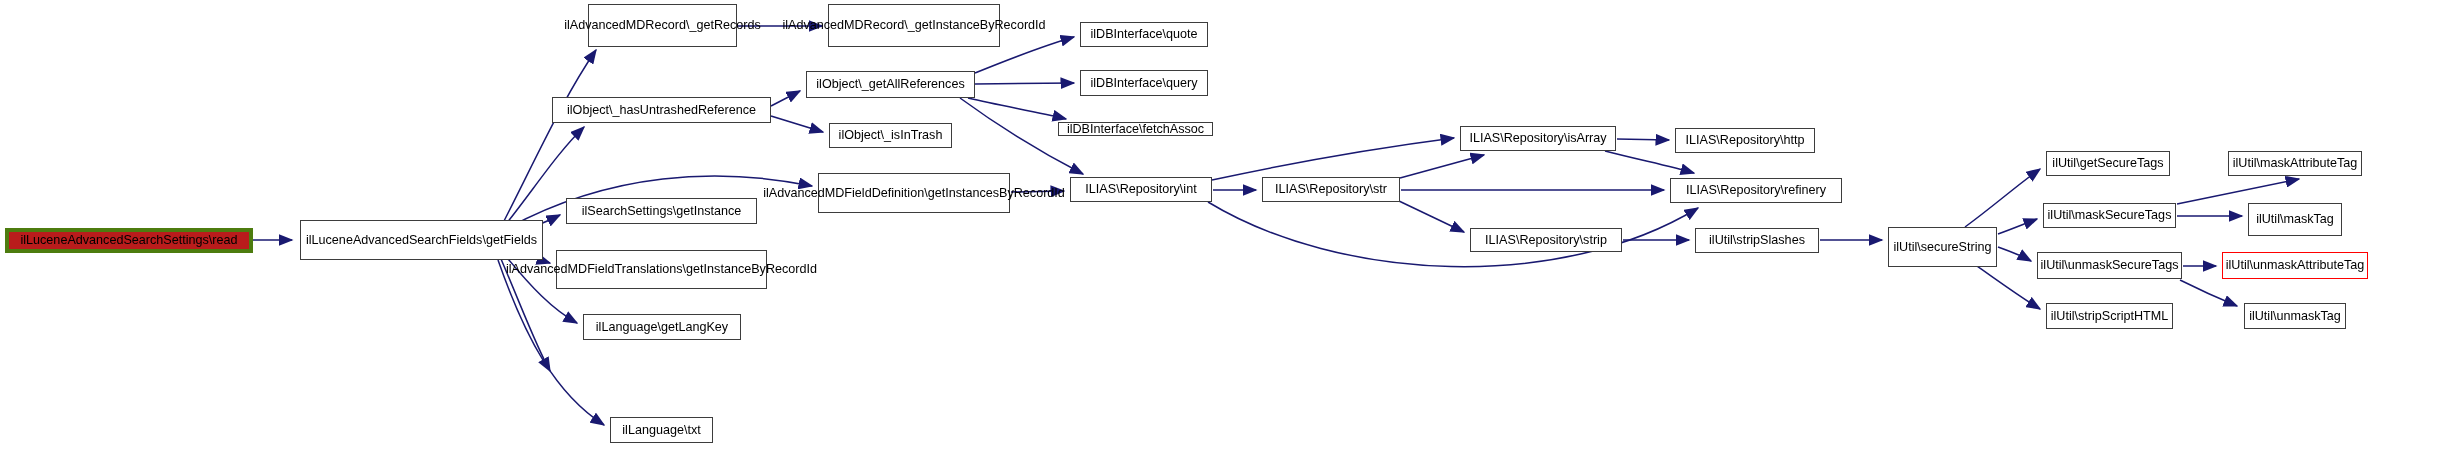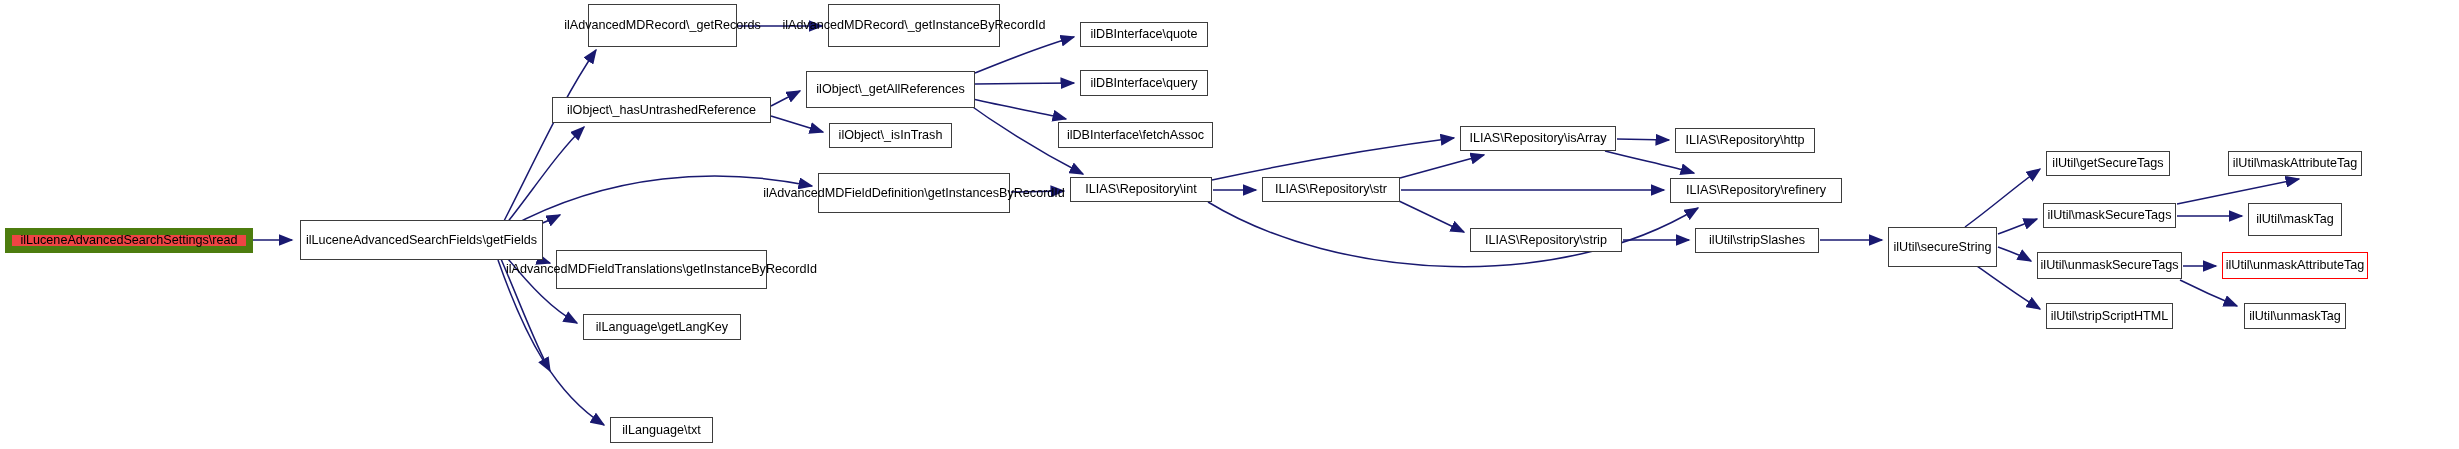--- a/index.html
+++ b/index.html
@@ -22,22 +22,22 @@
     align-items:center;
     justify-content:center;
     text-align:center;
     font-size:12.6px;
     line-height:1.3;
     color:#000;
     white-space:nowrap;
     cursor:pointer;
   }
   .node.root{
-    background:#ef4444;
-    border:7px solid #4d7c0f;
+    background:#b91c1c;
+    border:4px solid #4d7c0f;
   }
   .node.highlight{
     border:1.6px solid #ff0000;
   }
 </style>
 </head>
 <body>
 
 <div id="canvas">
 
@@ -102,33 +102,36 @@
 
   <div class="node" style="left:828px;top:4px;width:172px;height:43px">
     <span>ilAdvancedMDRecord</span>
     <span>\_getInstanceByRecordId</span>
   </div>
 
   <div class="node" style="left:552px;top:97px;width:219px;height:26px">
     <span>ilObject\_hasUntrashedReference</span>
   </div>
 
-  <div class="node" style="left:806px;top:71px;width:169px;height:37px">
+  <div class="node" style="left:806px;top:71px;width:169px;height:27px">
     <span>ilObject\_getAllReferences</span>
   </div>
 
   <div class="node" style="left:829px;top:123px;width:123px;height:25px">
     <span>ilObject\_isInTrash</span>
   </div>
 
   <div class="node" style="left:818px;top:173px;width:192px;height:40px">
     <span>ilAdvancedMDFieldDefinition</span>
     <span>\getInstancesByRecordId</span>
   </div>
 
+  <div class="node" style="left:566px;top:198px;width:191px;height:26px">
+    <span>ilSearchSettings\getInstance</span>
+  </div>
 
   <div class="node" style="left:556px;top:250px;width:211px;height:39px">
     <span>ilAdvancedMDFieldTranslations</span>
     <span>\getInstanceByRecordId</span>
   </div>
 
   <div class="node" style="left:583px;top:314px;width:158px;height:26px">
     <span>ilLanguage\getLangKey</span>
   </div>
 
@@ -138,21 +141,21 @@
   </div>
 
   <div class="node" style="left:1080px;top:22px;width:128px;height:25px">
     <span>ilDBInterface\quote</span>
   </div>
 
   <div class="node" style="left:1080px;top:70px;width:128px;height:26px">
     <span>ilDBInterface\query</span>
   </div>
 
-  <div class="node" style="left:1058px;top:122px;width:155px;height:26px">
+  <div class="node" style="left:1058px;top:122px;width:155px;height:14px">
     <span>ilDBInterface\fetchAssoc</span>
   </div>
 
   <div class="node" style="left:1070px;top:177px;width:142px;height:25px">
     <span>ILIAS\Repository\int</span>
   </div>
 
   <div class="node" style="left:1262px;top:177px;width:138px;height:25px">
     <span>ILIAS\Repository\str</span>
   </div>

